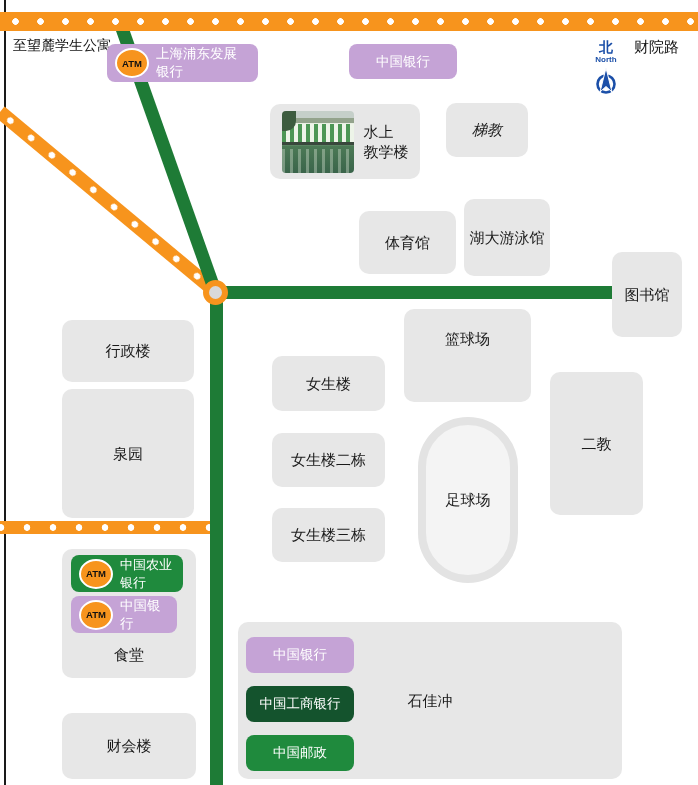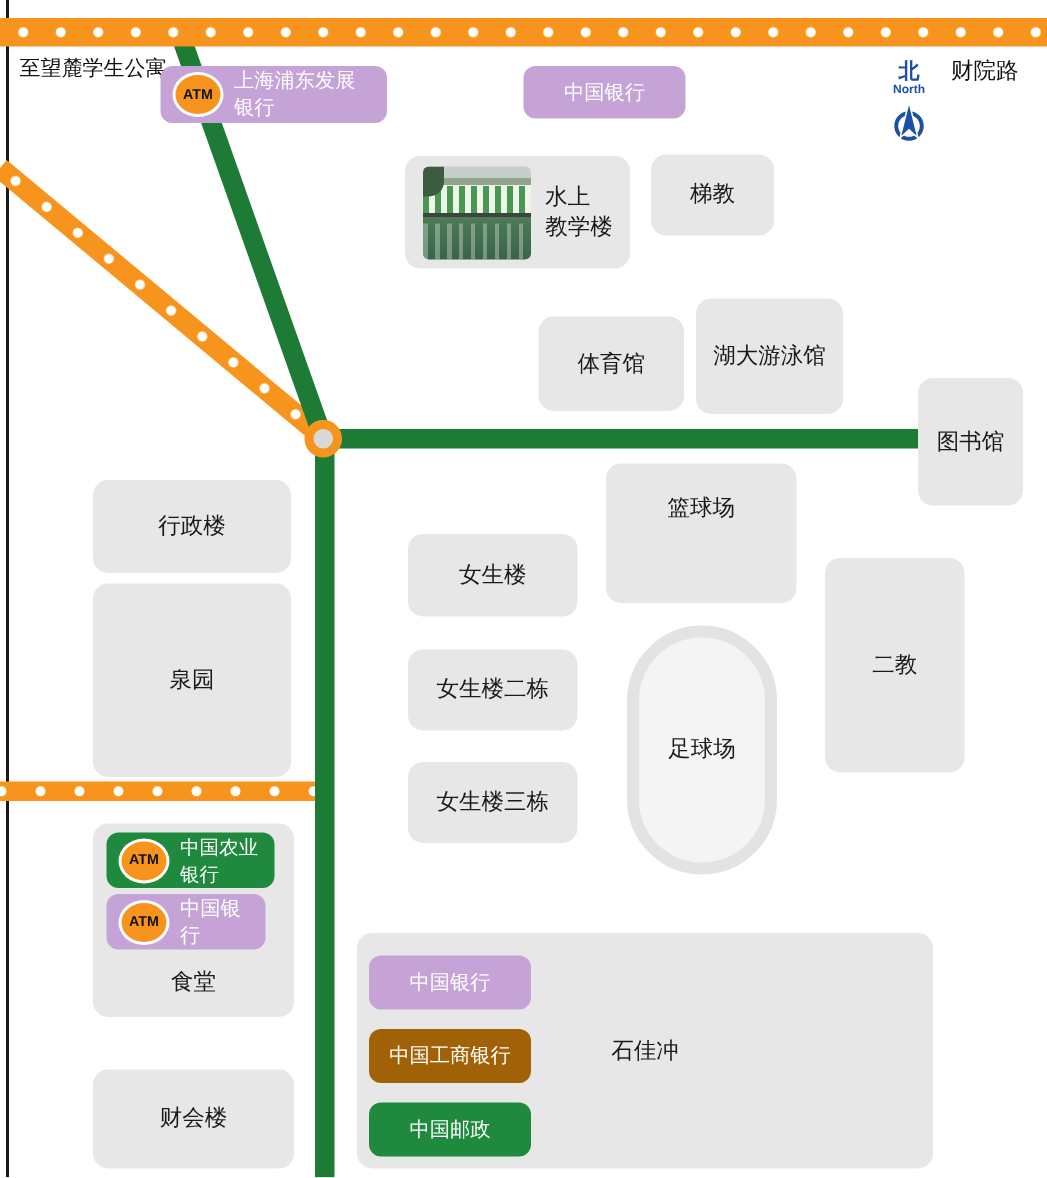--- a/index.html
+++ b/index.html
@@ -22,21 +22,21 @@
   .box{position:absolute;background:#E7E7E7;border-radius:10px;z-index:6;
        display:flex;align-items:center;justify-content:center;
        font-size:15px;color:#1a1a1a;text-align:center;line-height:1.3;}
   .box.oval{border-radius:60px;border:8px solid #E3E3E3;background:#F4F4F4;}
 
   
   .pill{position:absolute;z-index:7;border-radius:8px;display:flex;align-items:center;
         justify-content:center;color:#ffffff;font-size:13.5px;gap:7px;padding:0 8px;
         box-sizing:border-box;}
   .pill.purple{background:#C5A3D6;}
-  .pill.magenta{background:#a16207;}
+  .pill.magenta{background:#14532d;}
   .pill.bgreen{background:#1F8A3D;}
   .atm-badge{width:30px;height:26px;border-radius:50%;background:#F7941D;border:2px solid #fff;
              color:#111;font-size:9.5px;font-weight:bold;display:flex;align-items:center;
              justify-content:center;flex:none;letter-spacing:0;}
 
   
   .maplabel{position:absolute;z-index:7;font-size:14px;color:#111;white-space:nowrap;}
 
   
   .compass{position:absolute;left:586px;top:40px;width:40px;z-index:7;display:flex;
@@ -110,27 +110,27 @@
       <div class="eave"></div>
       <div class="refl"></div>
       <div class="tree"></div>
     </div>
     <div class="two-line">
       <span>水上</span>
       <span>教学楼</span>
     </div>
   </div>
 
-  <div class="box" style="left:434px;top:103px;width:82px;height:54px;">
+  <div class="box" style="left:446px;top:103px;width:82px;height:54px;font-style:italic;">
     <span>梯教</span>
   </div>
   <div class="box" style="left:359px;top:211px;width:97px;height:63px;">
     <span>体育馆</span>
   </div>
-  <div class="box" style="left:464px;top:199px;width:98px;height:77px;justify-content:center;">
+  <div class="box" style="left:464px;top:199px;width:86px;height:77px;justify-content:center;">
     <span>湖大游泳馆</span>
   </div>
   <div class="box" style="left:612px;top:252px;width:70px;height:85px;">
     <span>图书馆</span>
   </div>
   <div class="box" style="left:62px;top:320px;width:132px;height:62px;">
     <span>行政楼</span>
   </div>
   <div class="box" style="left:272px;top:356px;width:113px;height:55px;">
     <span>女生楼</span>

